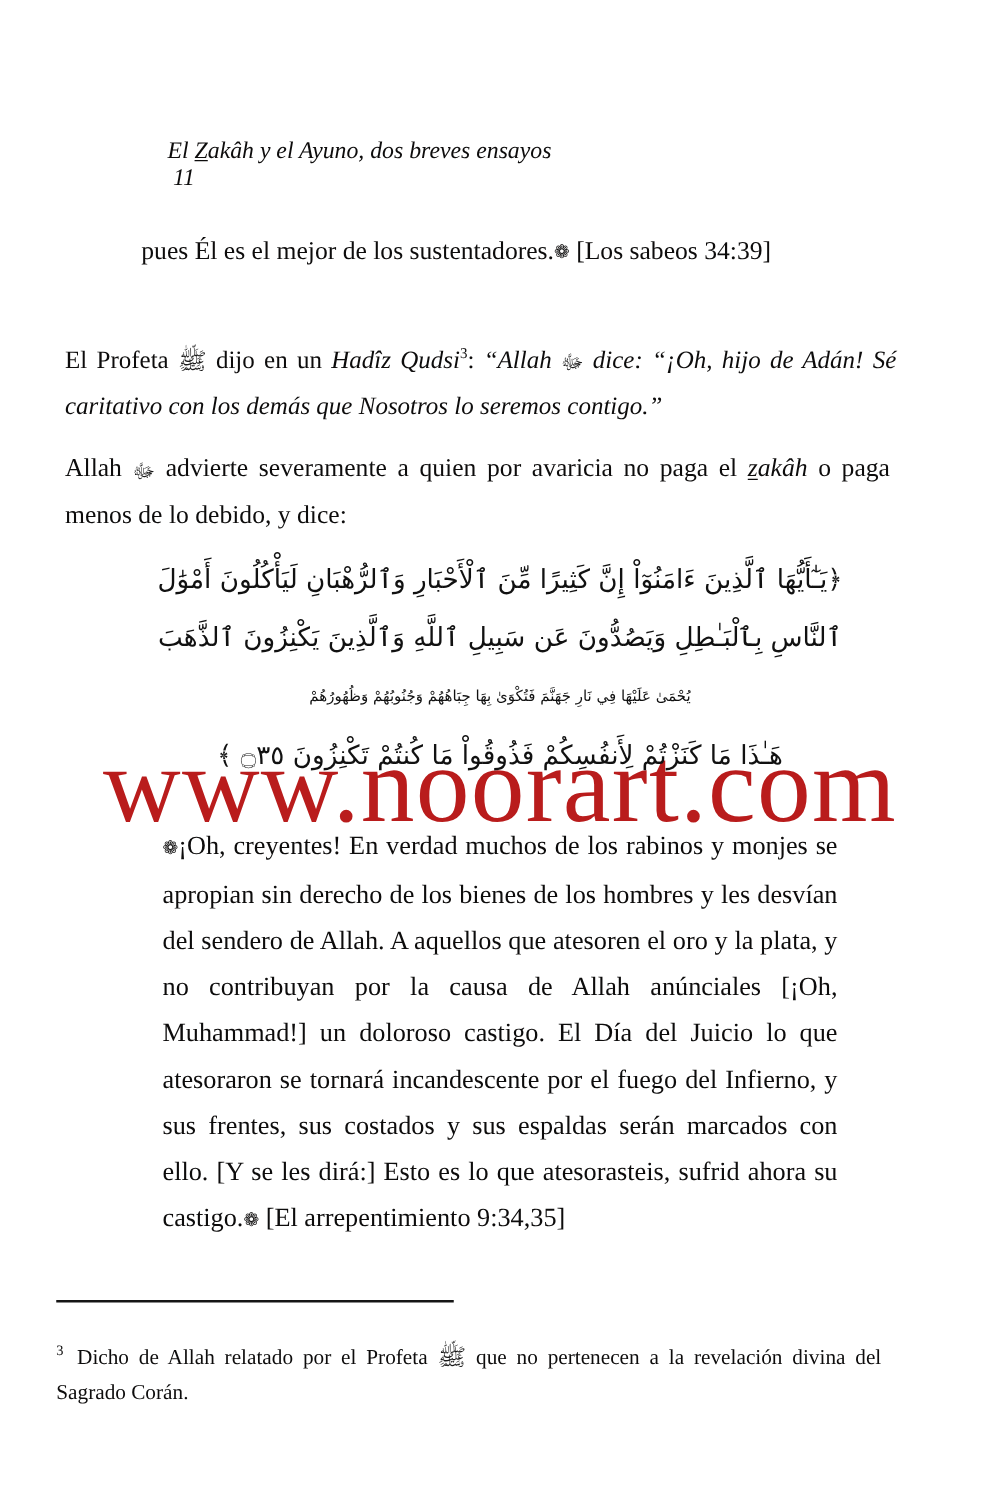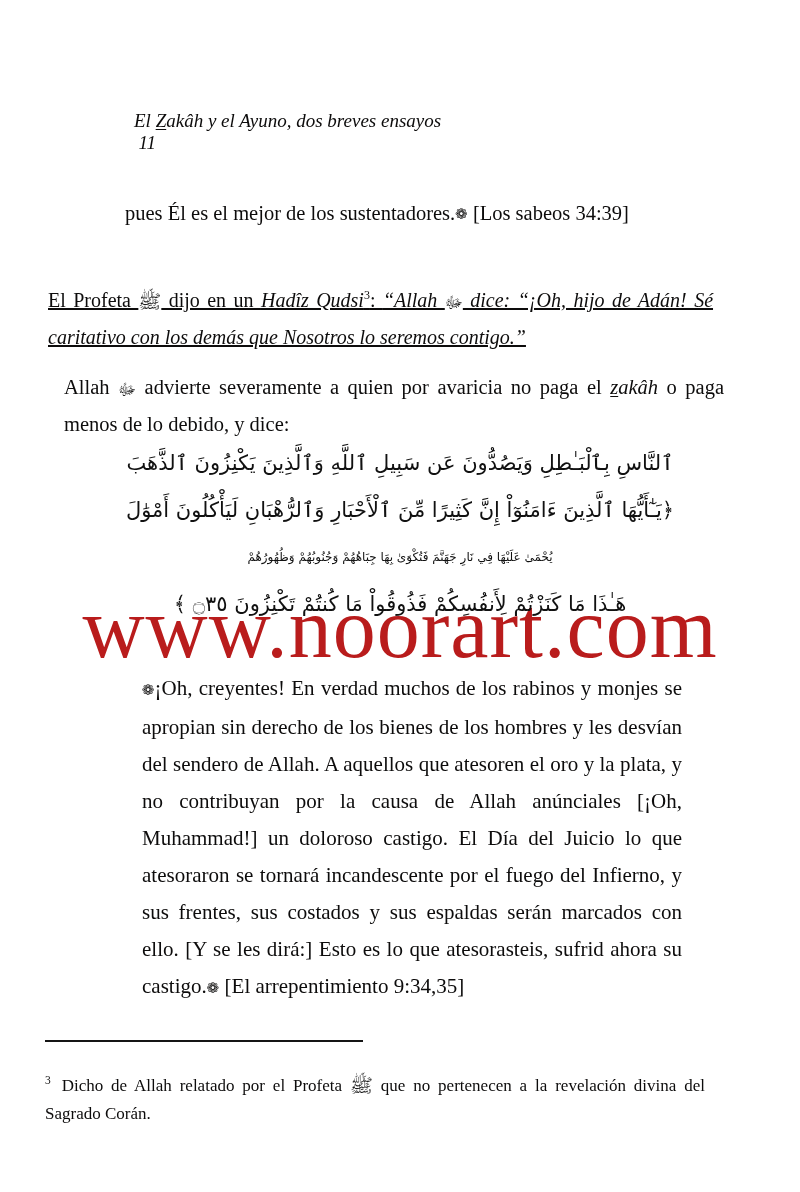--- a/index.html
+++ b/index.html
@@ -60,29 +60,29 @@
     margin-left: 34px;
     min-width: 22px;
     text-align: right;
   }
   .uline {
     text-decoration: underline;
     text-decoration-thickness: 1px;
     text-underline-offset: 2px;
   }
   p.para {
-    margin: 12px;
+    margin: 0;
     font-size: 20.5px;
     line-height: 37px;
     text-align: justify;
     text-justify: inter-word;
   }
 
   #para-1 { position: absolute; left: 113px; top: 183px; width: 520px; }
-  #para-2 { position: absolute; left: 36px; top: 270px; width: 665px; font-size: 20px; text-decoration: underline; }
+  #para-2 { position: absolute; left: 52px; top: 270px; width: 665px; font-size: 20px; }
   #para-3 { position: absolute; left: 52px; top: 357px; width: 660px; }
 
   .p2-italic { font-style: italic; }
 
   .honorific {
     font-family: "DejaVu Sans", "Liberation Sans", sans-serif;
     font-size: 19px;
     line-height: 1;
     display: inline-block;
     transform: translateY(1px);
@@ -182,22 +182,22 @@
       <span class="rh-page">11</span>
     </div>
 
     <p class="para" id="para-1"><span>pues Él es el mejor de los sustentadores.</span><span class="ornament">❁</span> <span>[Los sabeos 34:39]</span></p>
 
     <p class="para" id="para-2"><span>El Profeta </span><span class="honorific">ﷺ</span><span> dijo en un </span><em class="p2-italic">Hadîz Qudsi</em><sup class="fn-ref">3</sup><span>: </span><em class="p2-italic">“Allah </em><span class="honorific honorific-small">ﷻ</span><em class="p2-italic"> dice: “¡Oh, hijo de Adán! Sé caritativo con los demás que Nosotros lo seremos contigo.”</em></p>
 
     <p class="para" id="para-3"><span>Allah </span><span class="honorific honorific-small">ﷻ</span><span> advierte severamente a quien por avaricia no paga el </span><em><span class="uline">z</span><span>akâh</span></em><span> o paga menos de lo debido, y dice:</span></p>
 
     <div class="arabic-block">
+      <span class="aline">﴿يَـٰٓأَيُّهَا ٱلَّذِينَ ءَامَنُوٓاْ إِنَّ كَثِيرًا مِّنَ ٱلْأَحْبَارِ وَٱلرُّهْبَانِ لَيَأْكُلُونَ أَمْوَٰلَ</span>
       <span class="aline">ٱلنَّاسِ بِٱلْبَـٰطِلِ وَيَصُدُّونَ عَن سَبِيلِ ٱللَّهِ وَٱلَّذِينَ يَكْنِزُونَ ٱلذَّهَبَ</span>
-      <span class="aline">﴿يَـٰٓأَيُّهَا ٱلَّذِينَ ءَامَنُوٓاْ إِنَّ كَثِيرًا مِّنَ ٱلْأَحْبَارِ وَٱلرُّهْبَانِ لَيَأْكُلُونَ أَمْوَٰلَ</span>
       <span class="aline shrink">يُحْمَىٰ عَلَيْهَا فِي نَارِ جَهَنَّمَ فَتُكْوَىٰ بِهَا جِبَاهُهُمْ وَجُنُوبُهُمْ وَظُهُورُهُمْ</span>
       <span class="aline">هَـٰذَا مَا كَنَزْتُمْ لِأَنفُسِكُمْ فَذُوقُواْ مَا كُنتُمْ تَكْنِزُونَ ۝٣٥ ﴾</span>
     </div>
 
     <p class="para" id="trans-block"><span class="open-orn">❁</span><span>¡Oh, creyentes! En verdad muchos de los rabinos y monjes se apropian sin derecho de los bienes de los hombres y les desvían del sendero de Allah. A aquellos que atesoren el oro y la plata, y no contribuyan por la causa de Allah anúnciales [¡Oh, Muhammad!] un doloroso castigo. El Día del Juicio lo que atesoraron se tornará incandescente por el fuego del Infierno, y sus frentes, sus costados y sus espaldas serán marcados con ello. [Y se les dirá:] Esto es lo que atesorasteis, sufrid ahora su castigo.</span><span class="open-orn">❁</span> <span>[El arrepentimiento 9:34,35]</span></p>
 
     <div class="footnote-rule"></div>
     <p id="footnote"><sup>3</sup><span> Dicho de Allah relatado por el Profeta </span><span class="honorific">ﷺ</span><span> que no pertenecen a la revelación divina del Sagrado Corán.</span></p>
 
   </div>

